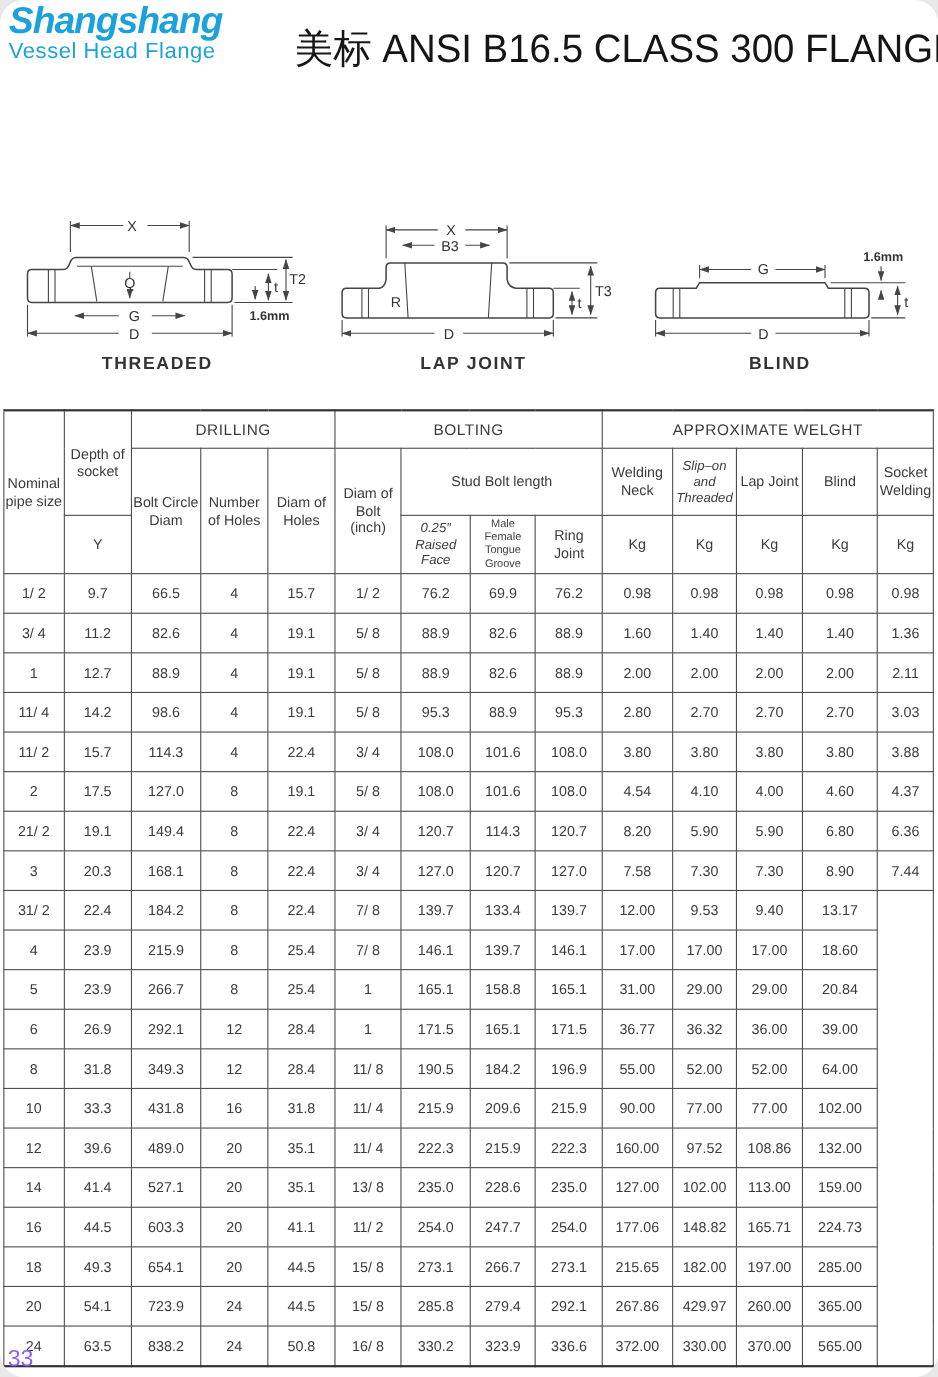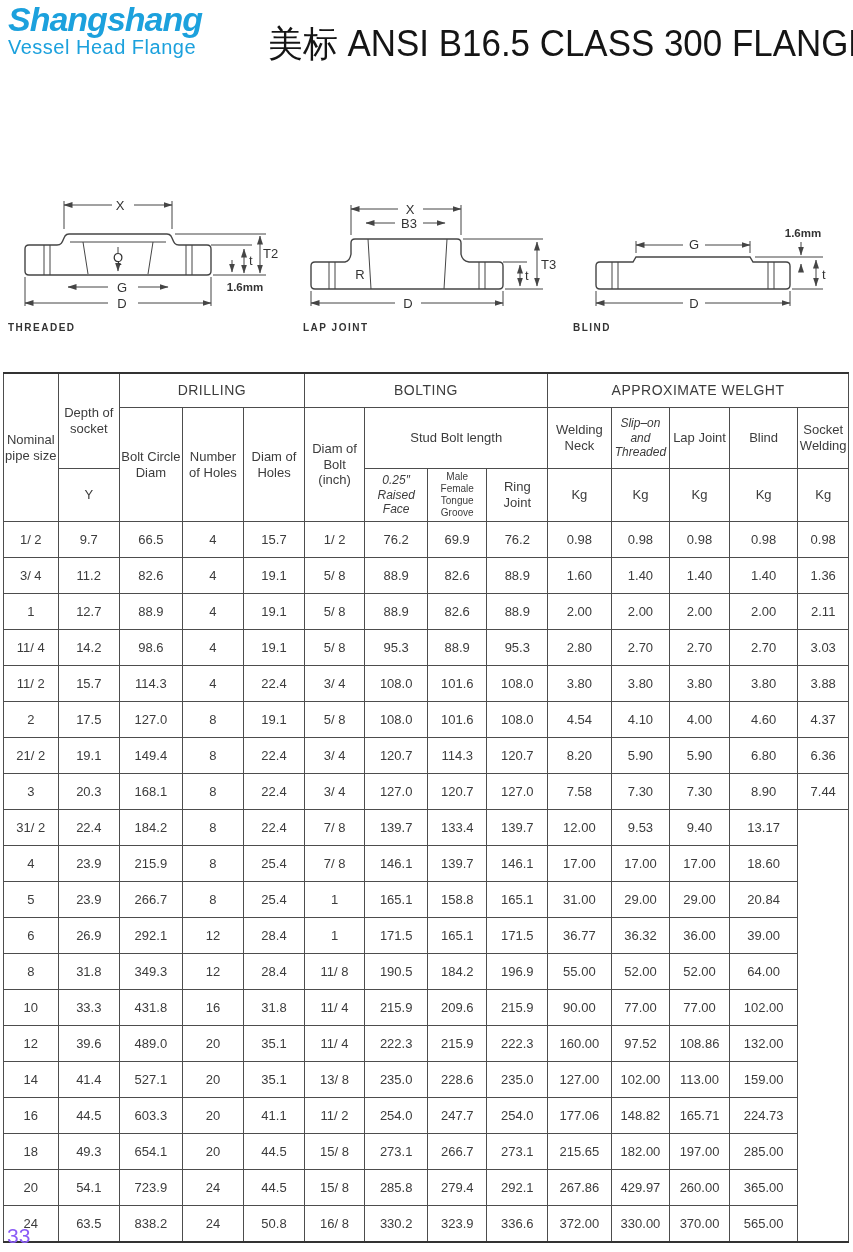--- a/index.html
+++ b/index.html
@@ -1,19 +1,19 @@
 <!DOCTYPE html>
 <html><head>
 <meta charset="utf-8">
 <style>
   html,body{margin:0;padding:0;background:#e8e8e8;}
   .page{
     position:relative;width:853px;height:1252px;margin:0 auto;
     background:#ffffff;overflow:hidden;
-    font-family:"Liberation Sans","DejaVu Sans",sans-serif;color:#333;
+    font-family:"Liberation Sans","DejaVu Sans",sans-serif;color:#333;border-radius:22px;
   }
   
   .logo{position:absolute;left:8px;top:2px;}
   .logo-brand{
     font-size:34px;font-weight:700;font-style:italic;letter-spacing:-1px;
     color:var(--brand,#1ca1dd);line-height:1.0;
   }
   .logo-tagline{
     font-size:20px;font-weight:400;color:var(--brand,#1ca1dd);
     letter-spacing:0.5px;margin-top:1px;line-height:1.0;
@@ -21,21 +21,21 @@
   .page-title{
     position:absolute;left:268px;top:20px;margin:0;
     font-size:36px;font-weight:400;color:#151515;letter-spacing:0px;
     white-space:nowrap;transform:scaleX(0.97);transform-origin:left;
   }
   
   .diagrams{position:absolute;left:0;top:165px;width:853px;height:200px;}
   .diag{position:absolute;margin:0;top:0;}
   .diag svg{display:block;}
   .diag figcaption{
-    font-size:10px;font-weight:700;letter-spacing:1.5px;
+    text-align:center;font-size:16px;font-weight:700;letter-spacing:1.5px;
     color:#333;margin-top:7px;
   }
   .d-thread{left:8px;}
   .d-lap{left:303px;}
   .d-blind{left:573px;}
   .dimtxt{font-size:13px;fill:#333;font-family:"Liberation Sans","DejaVu Sans",sans-serif;}
   .dimtxt-sm{font-size:11.5px;fill:#333;font-weight:700;font-family:"Liberation Sans","DejaVu Sans",sans-serif;}
   
   table.spec{
     position:absolute;left:3px;top:372px;width:846px;

